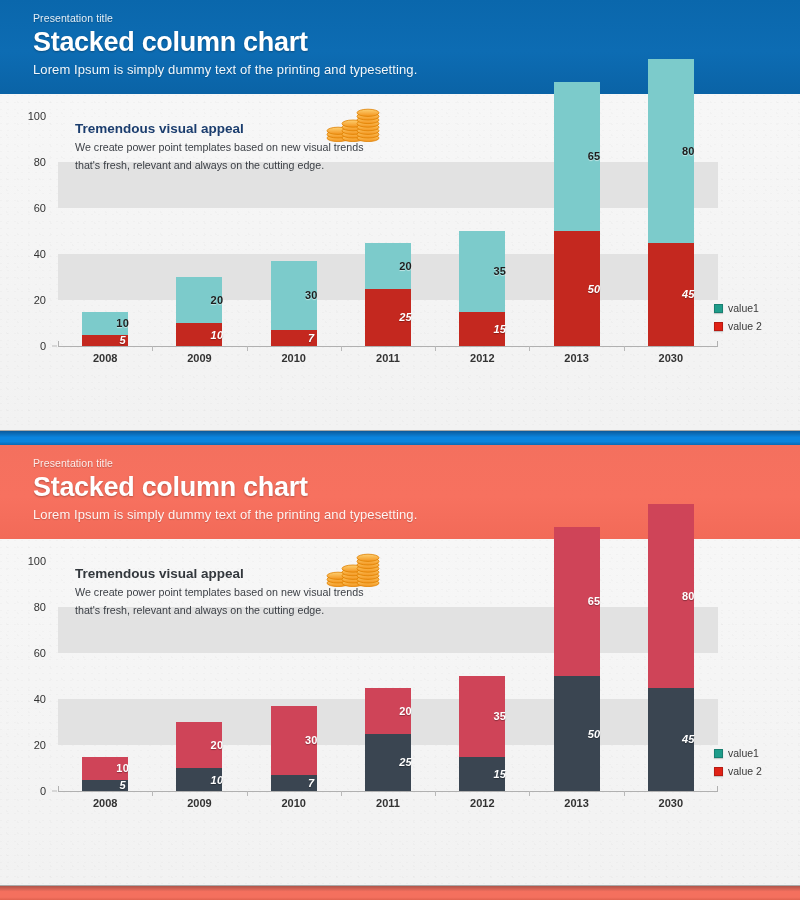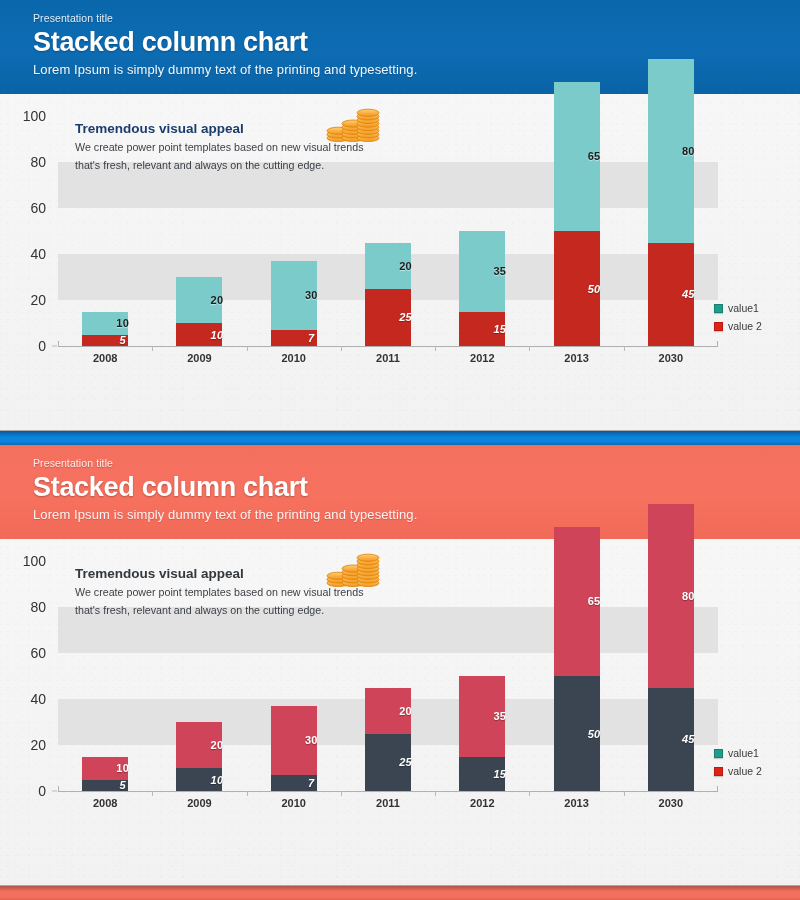--- a/index.html
+++ b/index.html
@@ -53,21 +53,21 @@
   
   .chart-wrap { position: relative; height: 300px; margin: 0; }
   .plot {
     position: absolute; left: 58px; top: 22px;
     width: 660px; height: 230px;
   }
   .band { position: absolute; left: 0; width: 660px; background: #e2e2e2; }
 
   .yaxis { position: absolute; left: 0; top: 22px; width: 52px; height: 230px; }
   .ytick {
-    position: absolute; right: 6px; font-size: 14px; color: #333;
+    position: absolute; right: 6px; font-size: 11px; color: #333;
     transform: translateY(-50%); text-align: right; width: 34px;
   }
   .ytickmark {
     position: absolute; left: 52px; width: 5px; height: 1px; background: #b9b9b9;
     transform: translateY(-50%);
   }
 
   .axis-line {
     position: absolute; left: 58px; top: 252px; width: 660px; height: 1px; background: #b0b0b0;
   }

